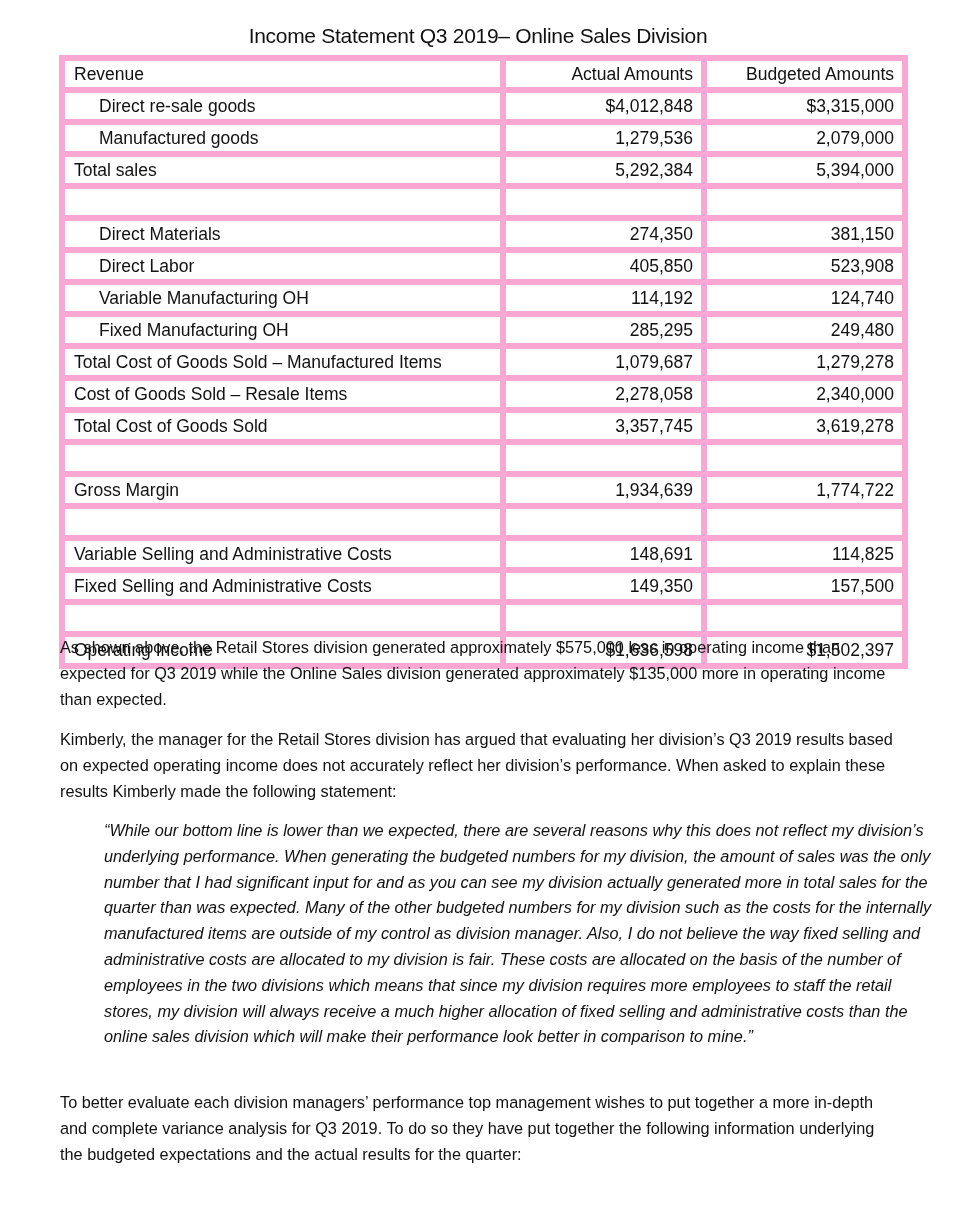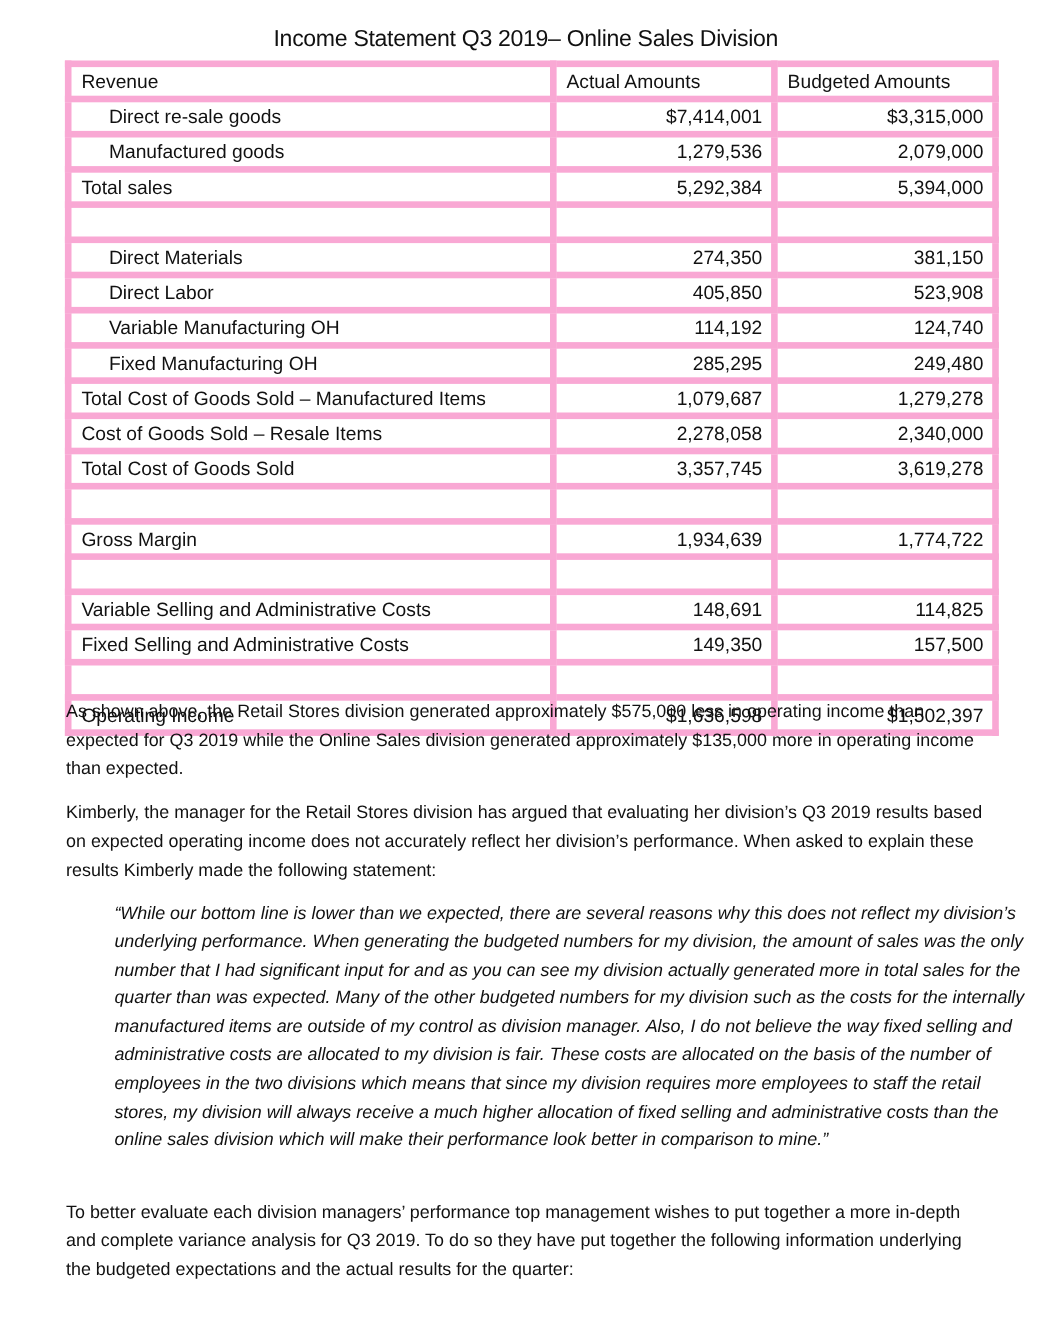--- a/index.html
+++ b/index.html
@@ -19,21 +19,21 @@
     font-size: 17.5px;
   }
   table.stmt col.c1 { width: 441px; }
   table.stmt col.c2 { width: 201px; }
   table.stmt col.c3 { width: 201px; }
   table.stmt td {
     border: 6px solid #f9a8d4; height: 26px; padding: 0 8px 0 9px;
     white-space: nowrap; line-height: 25px; vertical-align: bottom;
   }
   table.stmt td.num { text-align: right; }
-  table.stmt td.hdr { text-align: left; }
+  table.stmt td.hdr { text-align: right; }
   table.stmt td.ind { padding-left: 34px; }
   .u { text-underline-offset: 2px; }
   .body-text {
     position: absolute; left: 60px; width: 840px;
     font-size: 16.3px; line-height: 25.8px;
   }
   .body-text p { margin: 0; }
   .italic { font-style: italic; margin-left: 44px; }
 </style>
 </head>
@@ -48,21 +48,21 @@
       <col class="c3">
     </colgroup>
   <tbody id="stmt-body">
     <tr>
       <td>Revenue</td>
       <td class="hdr">Actual Amounts</td>
       <td class="hdr">Budgeted Amounts</td>
     </tr>
   <tr>
         <td class="ind">Direct re-sale goods</td>
-        <td class="num"><span>$7,414,001</span></td>
+        <td class="num"><span>$4,012,848</span></td>
         <td class="num"><span>$3,315,000</span></td>
       </tr>
       <tr>
         <td class="ind">Manufactured goods</td>
         <td class="num"><span class="u">1,279,536</span></td>
         <td class="num"><span class="u">2,079,000</span></td>
       </tr>
       <tr>
         <td>Total sales</td>
         <td class="num"><span>5,292,384</span></td>

